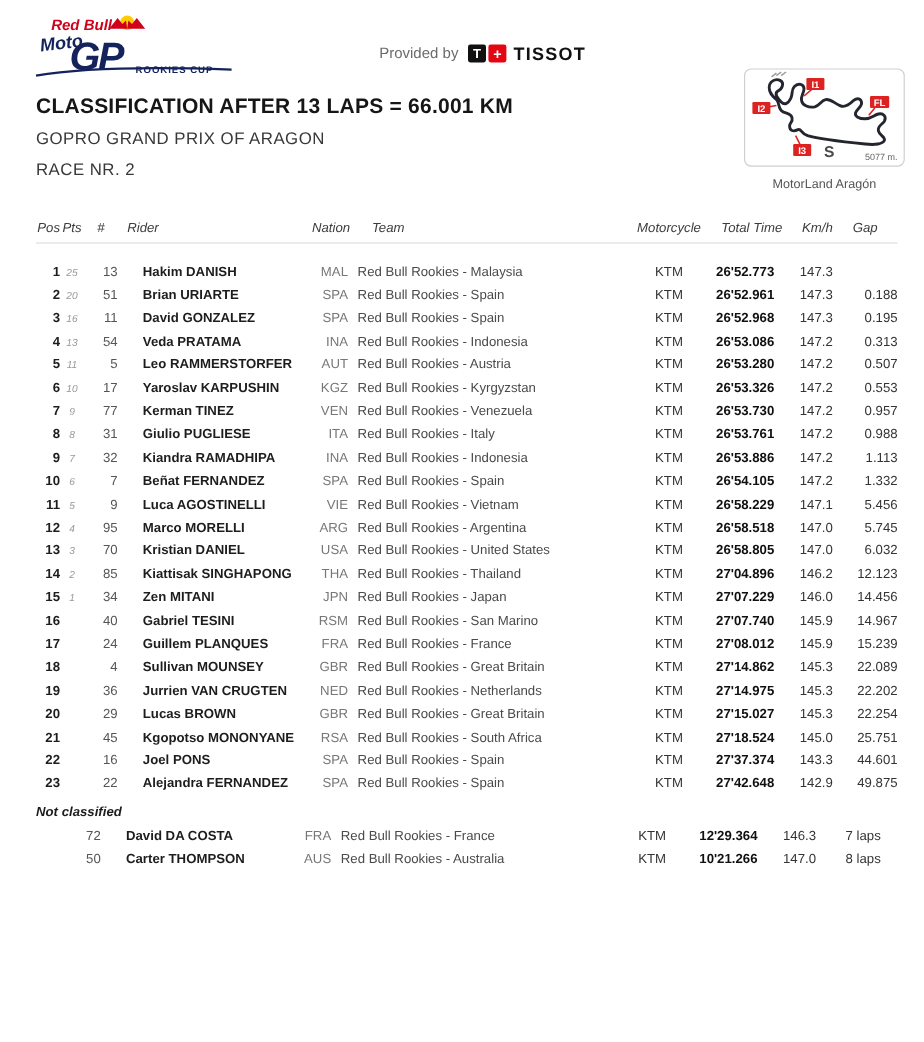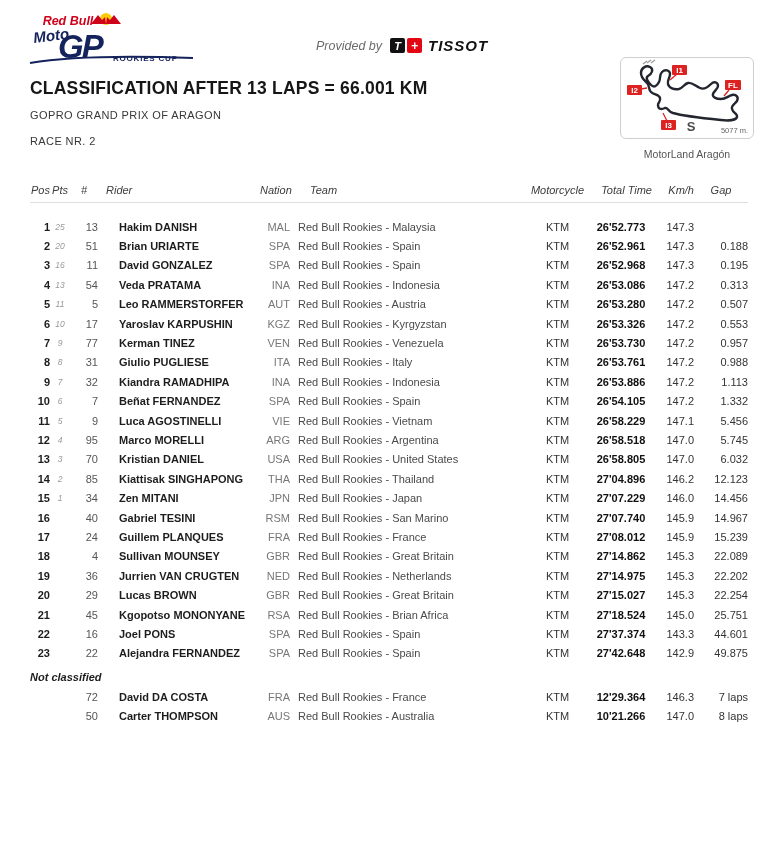--- a/index.html
+++ b/index.html
@@ -2,42 +2,42 @@
 <html><head>
 <meta charset="utf-8">
 <style>
   html,body{margin:0;padding:0;}
   body{
     width:770px;height:868px;position:relative;background:#ffffff;
     font-family:"Liberation Sans", sans-serif;color:#222;overflow:hidden;
   }
   
   .logo{position:absolute;left:28px;top:10px;width:175px;height:58px;}
-  .provided{position:absolute;left:316px;top:37px;display:flex;align-items:center;font-style:italic;}
+  .provided{position:absolute;left:316px;top:37px;display:flex;}
   .provided-label{font-size:12.5px;color:#6b6b6b;}
   .tissot-t{width:15px;height:15px;background:#111;color:#fff;font-weight:bold;font-size:11px;
     display:flex;align-items:center;justify-content:center;border-radius:2px;margin-left:8px;}
   .tissot-plus{width:15px;height:15px;background:#e30613;color:#fff;font-weight:bold;font-size:12px;
     display:flex;align-items:center;justify-content:center;border-radius:2px;margin-left:2px;}
   .tissot-name{font-size:15px;font-weight:900;color:#111;letter-spacing:1px;margin-left:6px;}
   
   .track-wrap{position:absolute;left:620px;top:57px;width:134px;}
   .track-box{width:132px;height:80px;border:1px solid #cfcfcf;border-radius:6px;background:#fff;}
   .track-caption{margin-top:9px;text-align:center;font-size:10.5px;color:#555;}
   
   .title{position:absolute;left:30px;top:78px;}
   .title-main{font-size:17.5px;font-weight:800;color:#161616;letter-spacing:0.2px;line-height:20px;}
-  .title-sub{font-size:11px;color:#383838;letter-spacing:0.4px;line-height:18px;margin-top:8px;}
+  .title-sub{font-size:14px;color:#383838;letter-spacing:0.4px;line-height:18px;margin-top:8px;}
   
   .grid{display:grid;grid-template-columns:20px 20px 28px 162px 30px 235px 65px 62px 42px 54px;align-items:center;}
   .table-header{position:absolute;left:30px;top:184px;width:718px;font-style:italic;font-size:11px;color:#3c3c3c;}
   .rule{position:absolute;left:30px;top:202px;width:718px;height:1px;background:#dedede;}
   .rows{position:absolute;left:30px;top:217px;width:718px;}
   .nc-label{position:absolute;left:30px;top:671px;font-size:11px;font-weight:bold;font-style:italic;color:#1d1d1d;}
-  .nc-rows{position:absolute;left:30px;top:687px;width:718px;}
+  .nc-rows{position:absolute;left:16px;top:687px;width:718px;}
   .row{height:19.4px;font-size:11px;}
   .c-pos{text-align:right;font-weight:bold;color:#1d1d1d;}
   .c-pts{text-align:center;font-style:italic;font-size:8.5px;color:#999;}
   .c-num{text-align:right;color:#555;}
   .c-rider{padding-left:21px;font-weight:bold;color:#1d1d1d;white-space:nowrap;}
   .c-nation{text-align:right;color:#777;}
   .c-team{padding-left:8px;color:#4a4a4a;white-space:nowrap;}
   .c-moto{text-align:center;color:#333;}
   .c-time{text-align:center;font-weight:bold;color:#101010;}
   .c-kmh{text-align:right;color:#333;}
@@ -417,21 +417,21 @@
       <span class="c-kmh">145.3</span>
       <span class="c-gap">22.254</span>
     </div>
 
     <div class="row grid">
       <span class="c-pos">21</span>
       <span class="c-pts"></span>
       <span class="c-num">45</span>
       <span class="c-rider">Kgopotso MONONYANE</span>
       <span class="c-nation">RSA</span>
-      <span class="c-team">Red Bull Rookies - Brian Africa</span>
+      <span class="c-team">Red Bull Rookies - South Africa</span>
       <span class="c-moto">KTM</span>
       <span class="c-time">27'18.524</span>
       <span class="c-kmh">145.0</span>
       <span class="c-gap">25.751</span>
     </div>
 
     <div class="row grid">
       <span class="c-pos">22</span>
       <span class="c-pts"></span>
       <span class="c-num">16</span>

